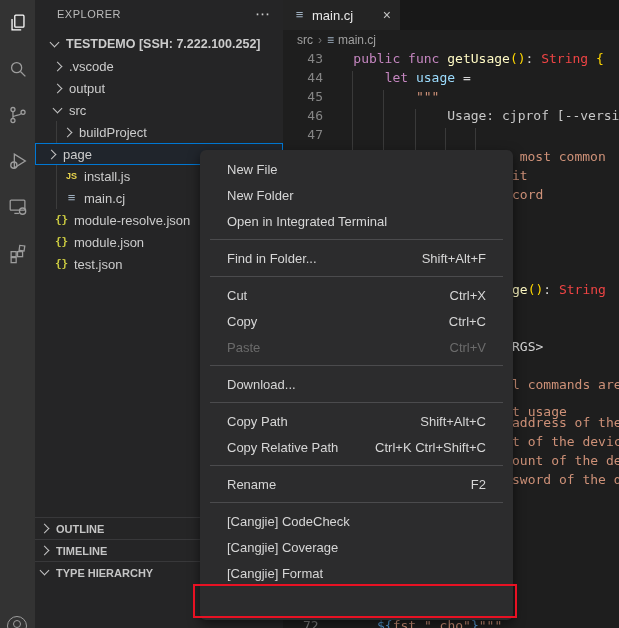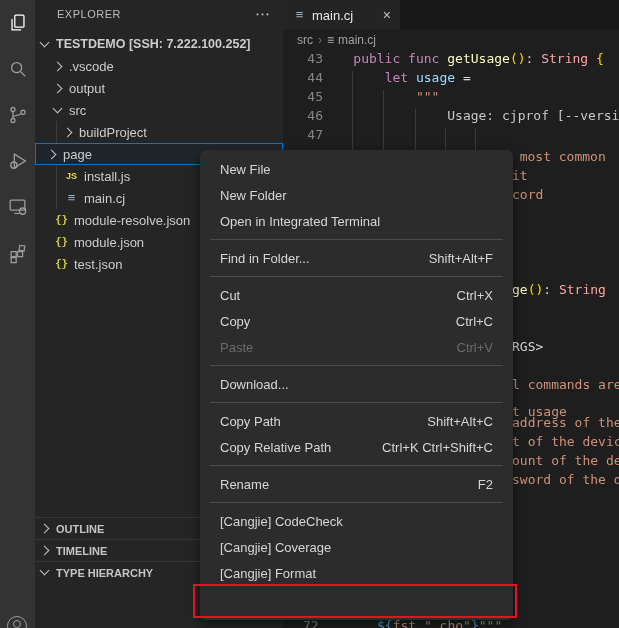--- a/index.html
+++ b/index.html
@@ -48,28 +48,28 @@
   .bc-sep{margin:0 5px;color:#6e6e6e}
   .bc-icon{color:#9fb0c0;margin-right:4px;font-size:12px}
   .code{position:absolute;left:283px;top:49px;width:336px;height:579px;background:#1e1e1e;
         font-family:"DejaVu Sans Mono",monospace;font-size:13px;line-height:19px;z-index:1}
   .crow{position:relative;height:19px}
   .lnum{position:absolute;left:0;top:0;width:40px;text-align:right;color:#858585}
   .ctext{position:absolute;left:39px;top:0;margin:0;font:inherit;white-space:pre}
   .vguide{position:absolute;width:1px;background:#3a3a3a}
   .frag{position:absolute;margin:0;white-space:pre;font-family:"DejaVu Sans Mono",monospace;
         font-size:13px;line-height:19px;z-index:3}
-  .kw{color:#C586C0}.fn{color:#fef9c3}.ty{color:#fca5a5}.vr{color:#9CDCFE}.st{color:#CE9178}
+  .kw{color:#C586C0}.fn{color:#fef9c3}.ty{color:#ef4444}.vr{color:#9CDCFE}.st{color:#CE9178}
   .pl{color:#d4d4d4}.gy{color:#c8c8c8}.br{color:#ffd700}.bl{color:#569CD6}.ln{color:#858585}
 
   
   .menu{position:absolute;left:200px;top:150px;width:313px;height:470px;background:#2c2c2d;
         border-radius:6px;box-shadow:0 4px 12px rgba(0,0,0,.55);z-index:10;padding:6px 0;
         box-sizing:border-box;font-size:13px}
-  .mitem{height:26px;display:flex;align-items:center;padding:0 20px;color:#d6d6d6}
+  .mitem{height:26px;display:flex;align-items:center;padding:0 27px;color:#d6d6d6}
   .mitem.disabled{color:#6b6b6b}
   .msc{margin-left:auto;padding-left:28px;white-space:nowrap}
   .msep{height:1px;background:#4b4b4d;margin:5px 10px}
 
   .redbox{position:absolute;left:193px;top:584px;width:324px;height:34px;border:2px solid #e81123;
           z-index:20;box-sizing:border-box;pointer-events:none}
 </style>
 </head>
 <body>
 
@@ -121,21 +121,21 @@
     </div>
   </div>
 
 <div class="sidebar">
   <div class="sb-h">
     <span>EXPLORER</span>
     <span class="sb-more">⋯</span>
   </div>
   <div class="tguide"></div>
   <div class="tree" id="tree">
-      <div class="trow" style="padding-left: 6px;">
+      <div class="trow" style="padding-left: 16px;">
         <span class="chev d"></span>
         <span class="tlabel bold">TESTDEMO [SSH: 7.222.100.252]</span>
       </div>
       <div class="trow" style="padding-left: 19px;">
         <span class="chev r"></span>
         <span class="tlabel">.vscode</span>
       </div>
       <div class="trow" style="padding-left: 19px;">
         <span class="chev r"></span>
         <span class="tlabel">output</span>

